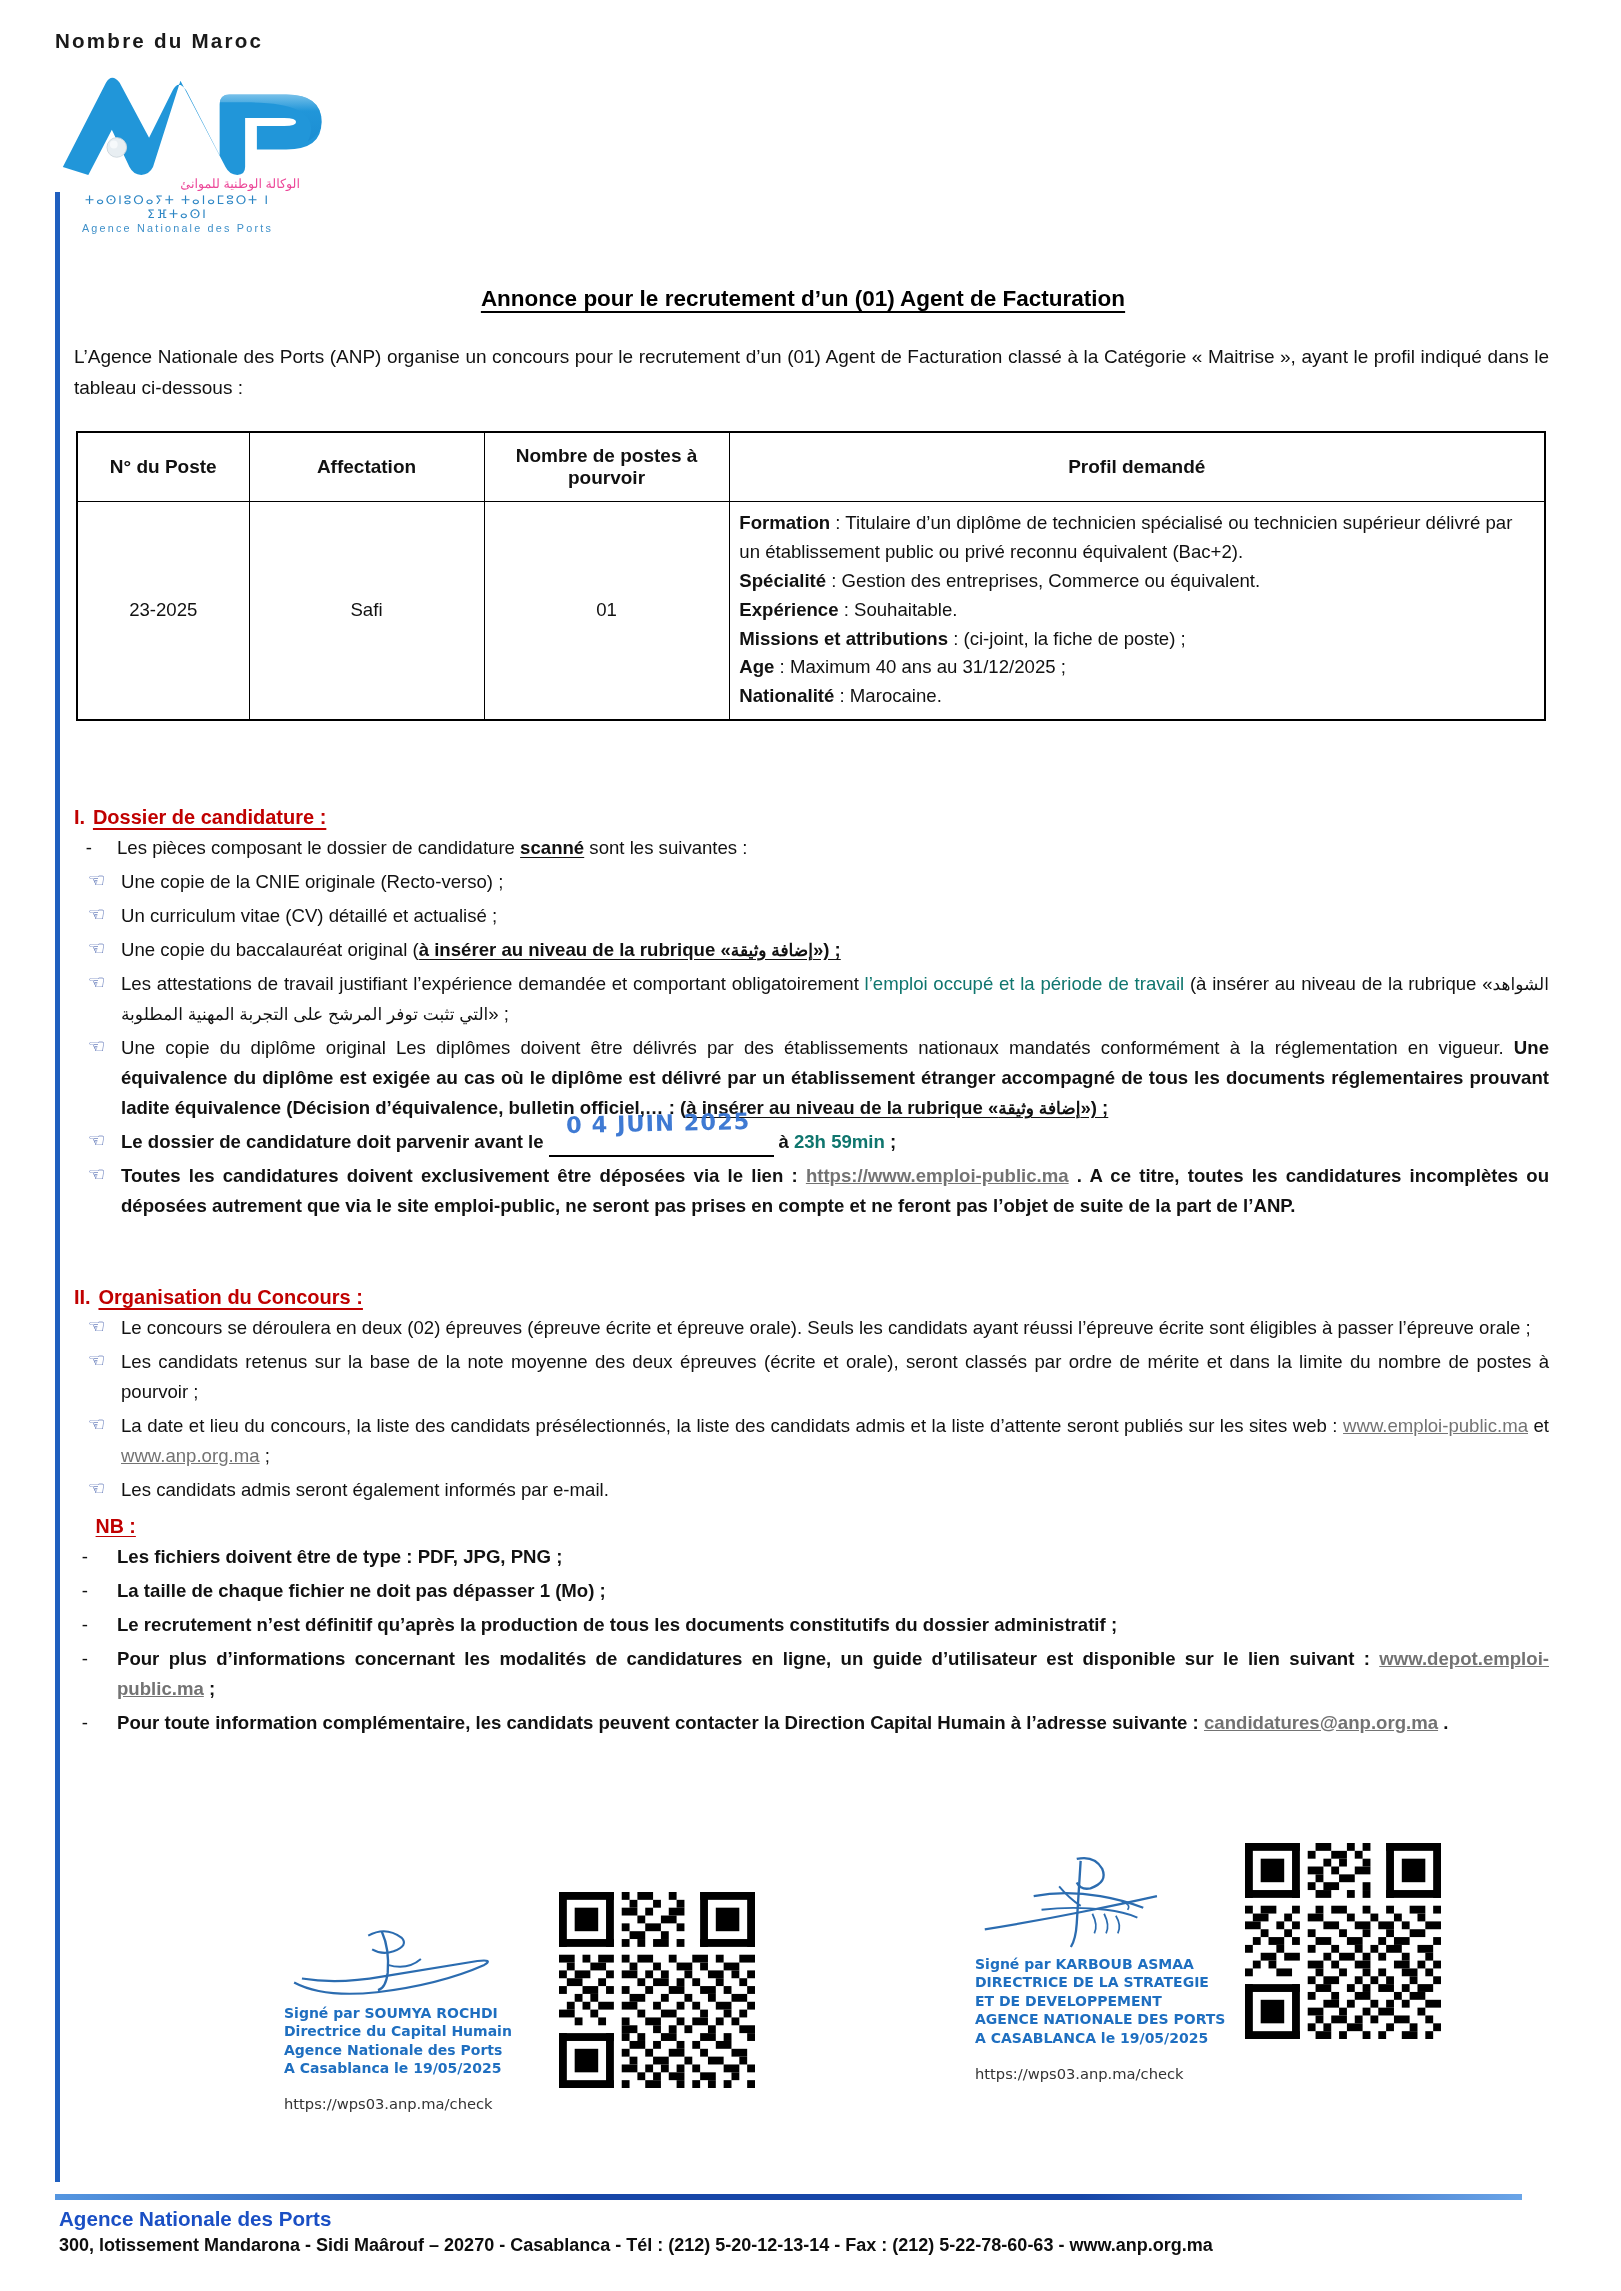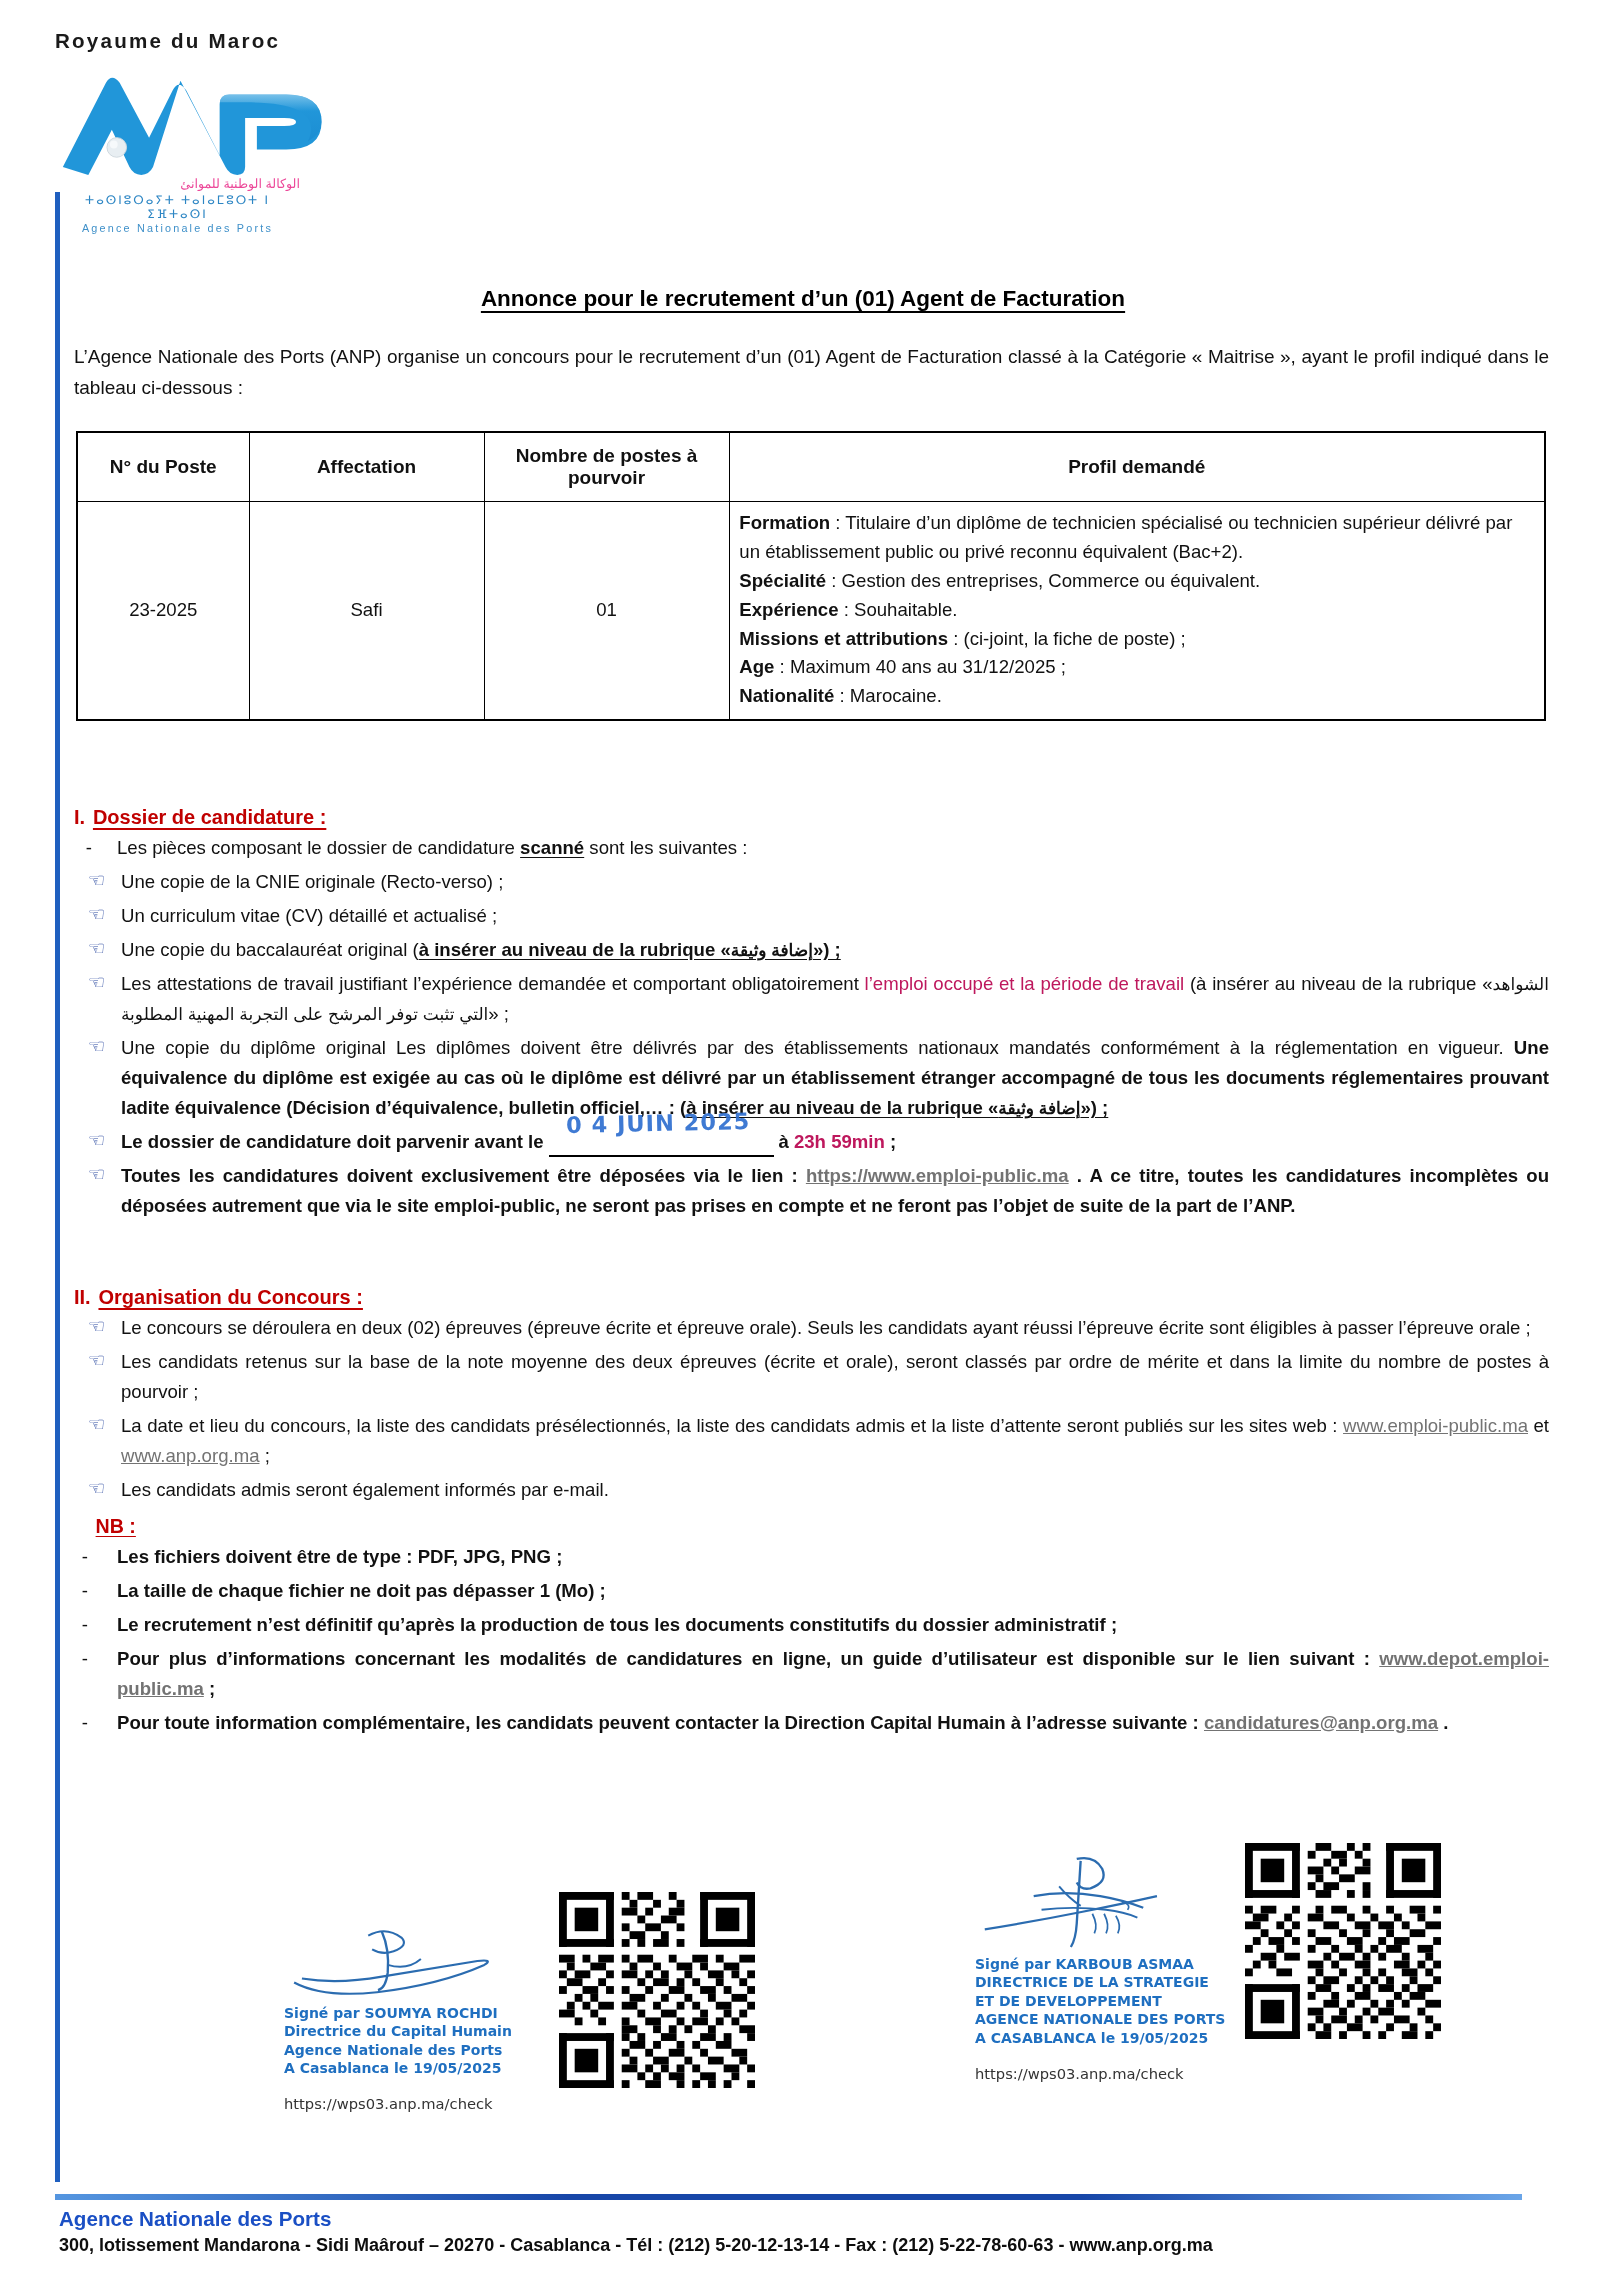--- a/index.html
+++ b/index.html
@@ -155,21 +155,21 @@
   }
   li.hand > .mk {
     width: 47px; flex: 0 0 47px;
     color: #2b4aa0; font-size: 19.6px; line-height: 1.4;
     padding-left: 13.7px;
   }
   li .tx { flex: 1 1 auto; text-align: justify; }
 
   .u { text-decoration: underline; text-underline-offset: 2.9px; }
   .b { font-weight: bold; }
-  .red { color: #be185d; }
+  .red { color: #0f766e; }
   .link { color: #737373; text-decoration: underline; }
   .ar { direction: rtl; unicode-bidi: isolate; font-size: 17px; }
 
   .blank-line {
     display: inline-block;
     width: 225px;
     border-bottom: 2.5px solid #000;
     height: 1.05em;
     vertical-align: bottom;
     margin: 0 4.9px;
@@ -223,21 +223,21 @@
   }
 </style>
 </head>
 <body>
 
 <div class="page">
 
   <div class="left-rule"></div>
 
   <div class="header">
-    <div class="kingdom">Royaume du Maroc</div>
+    <div class="kingdom">Nombre du Maroc</div>
 
     <div class="logo-wrap">
       <svg class="logo-svg" width="294" height="110" viewBox="0 0 300 112">
         <defs>
           <linearGradient id="pg" x1="0" y1="0" x2="0" y2="1">
             <stop offset="0%" stop-color="#bfe4f7"></stop>
             <stop offset="35%" stop-color="#2196d9"></stop>
             <stop offset="100%" stop-color="#1787cd"></stop>
           </linearGradient>
         </defs>

